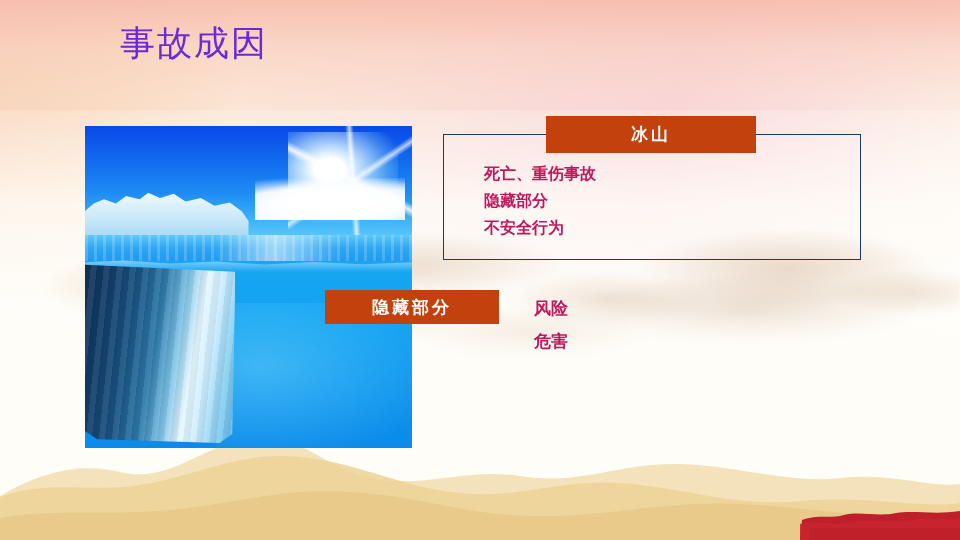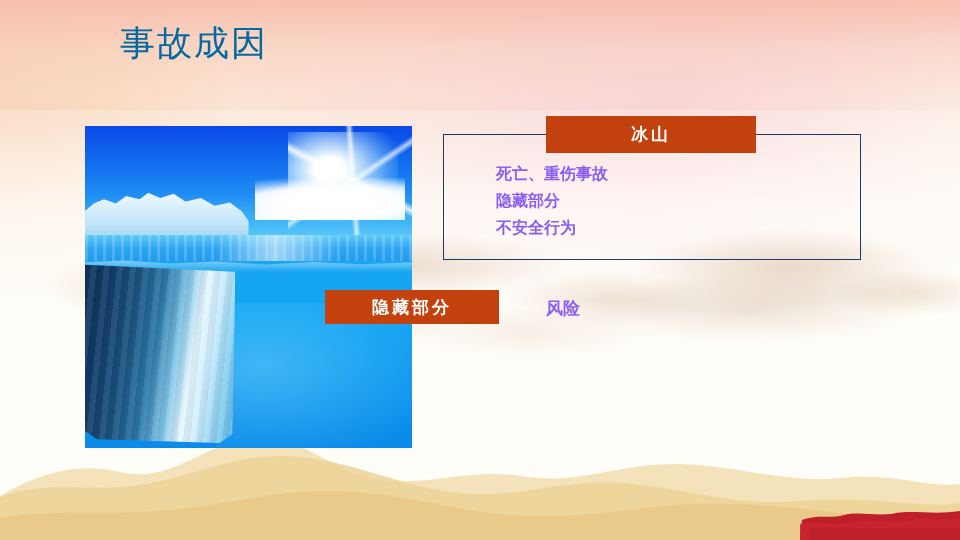--- a/index.html
+++ b/index.html
@@ -62,21 +62,21 @@
   }
   
   .dune{position:absolute;left:0;width:100%;}
   .dune1{bottom:0;height:140px;}
   .dune2{bottom:0;height:105px;}
   .dune3{bottom:0;height:62px;}
   .redbrush{position:absolute;right:0;bottom:0;width:160px;height:34px;overflow:hidden;}
 
   
   .title{position:absolute;left:120px;top:22px;font-size:35px;line-height:44px;
-    color:#0369a1;letter-spacing:2px;font-weight:400;}
+    color:#6d28d9;letter-spacing:2px;font-weight:400;}
 
   
   .photo{position:absolute;left:85px;top:126px;width:327px;height:322px;overflow:hidden;}
   .sky{position:absolute;left:0;top:0;width:100%;height:36%;
     background:linear-gradient(180deg,#0a49e8 0%,#1168ee 28%,#1e8cf4 58%,#3fb4f8 82%,#63cdf9 100%);}
   .sun{position:absolute;left:62%;top:2%;width:110px;height:90px;
     background:radial-gradient(ellipse at 38% 42%, #ffffff 0%, #ffffff 16%, rgba(223,244,255,0.85) 30%, rgba(160,215,250,0.35) 60%, rgba(120,195,248,0) 78%);}
   .sunray{position:absolute;left:62%;top:0%;width:130px;height:110px;
     background:
       linear-gradient(27deg, rgba(255,255,255,0) 46%, rgba(255,255,255,0.85) 50%, rgba(255,255,255,0) 54%),
@@ -111,21 +111,21 @@
 
   
   .outline-box{position:absolute;left:443px;top:134px;width:416px;height:124px;
     border:1.6px solid #1d3a62;background:transparent;}
   .tag{position:absolute;background:#c2410c;color:#ffffff;
     display:flex;align-items:center;justify-content:center;
     font-size:17px;font-weight:700;letter-spacing:3px;}
   .tag-iceberg{left:546px;top:116px;width:210px;height:37px;}
   .tag-hidden{left:325px;top:290px;width:174px;height:34px;}
 
-  .list{position:absolute;color:#8b5cf6;margin-left:12px;}
+  .list{position:absolute;color:#be185d;}
   .list-1{left:484px;top:160px;font-size:16px;line-height:27px;font-weight:700;}
   .list-2{left:534px;top:292px;font-size:17px;line-height:33px;font-weight:700;}
   .list div{white-space:nowrap;}
 </style>
 </head>
 <body>
 
 <div id="slide">
 
   <div class="bg-base"></div>
@@ -170,15 +170,16 @@
   <div class="tag tag-iceberg">冰山</div>
   <div class="list list-1">
     <div>死亡、重伤事故</div>
     <div>隐藏部分</div>
     <div>不安全行为</div>
   </div>
 
   <div class="tag tag-hidden">隐藏部分</div>
   <div class="list list-2">
     <div>风险</div>
+    <div>危害</div>
   </div>
 
 </div>
 
 </body></html>

